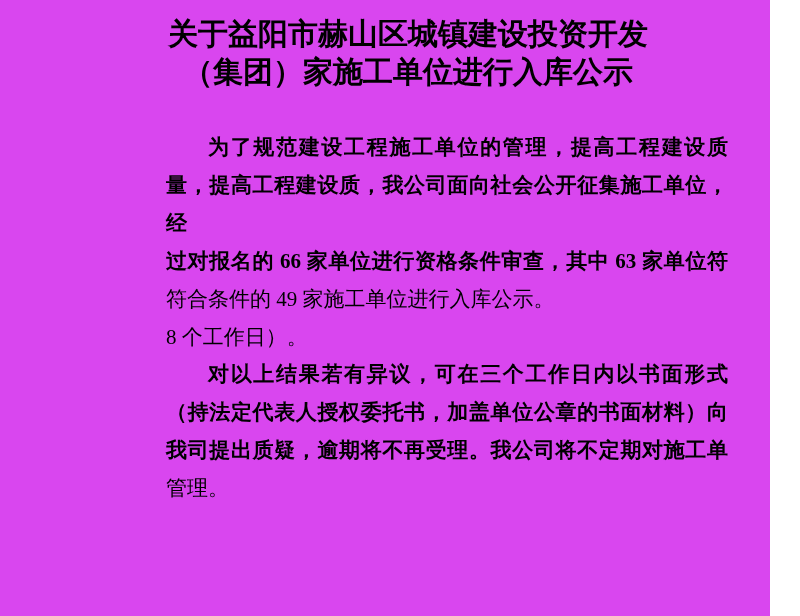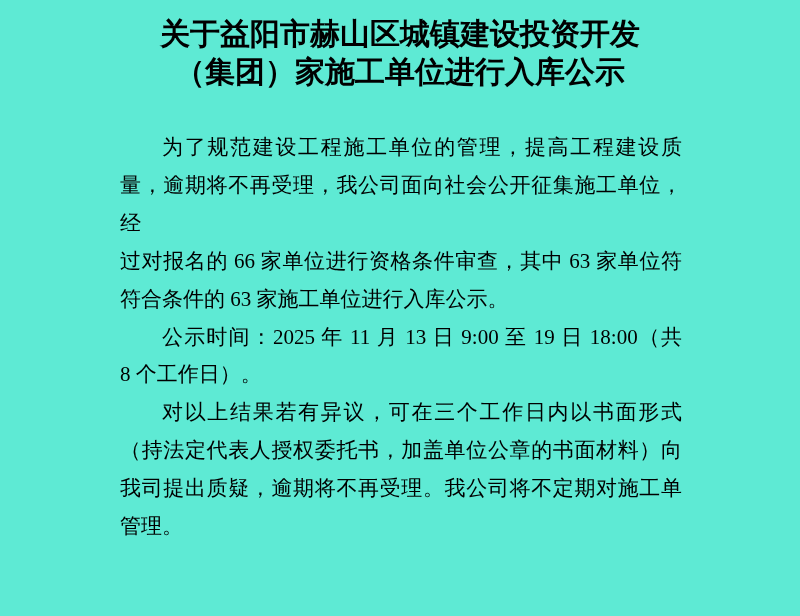--- a/index.html
+++ b/index.html
@@ -1,25 +1,26 @@
 <!DOCTYPE html>
 <html><head>
 <meta charset="utf-8">
 <style>
   html, body {
     margin: 0;
     padding: 0;
   }
   .page {
     position: relative;
-    width: 800px;
+    width: 724px;
     height: 616px;
-    background: #5eead4;
+    background: #d946ef;
     color: #000000;
     overflow: hidden;
+    padding-left: 46px;
   }
   .title {
     padding-top: 15px;
     text-align: center;
     font-family: "Liberation Sans", sans-serif;
     font-weight: 700;
     font-size: 30px;
     line-height: 38px;
   }
   .body-text {
@@ -28,41 +29,41 @@
     font-family: "Liberation Serif", serif;
     font-size: 21px;
     line-height: 37.9px;
   }
   .line {
     text-align: left;
   }
   .line.j {
     text-align: justify;
     text-align-last: justify;
+    font-weight: bold;
   }
   .line.indent {
     text-indent: 2em;
   }
 </style>
 </head>
 <body>
 
 <div class="page">
 
   <div class="title">
     <div class="title-line">关于益阳市赫山区城镇建设投资开发</div>
     <div class="title-line">（集团）家施工单位进行入库公示</div>
   </div>
 
   <div class="body-text">
     <div class="line indent j">为了规范建设工程施工单位的管理，提高工程建设质</div>
-    <div class="line j">量，逾期将不再受理，我公司面向社会公开征集施工单位，经</div>
+    <div class="line j">量，提高工程建设质，我公司面向社会公开征集施工单位，经</div>
     <div class="line j">过对报名的 66 家单位进行资格条件审查，其中 63 家单位符</div>
-    <div class="line">符合条件的 63 家施工单位进行入库公示。</div>
-    <div class="line indent j">公示时间：2025 年 11 月 13 日 9:00 至 19 日 18:00（共</div>
+    <div class="line">符合条件的 49 家施工单位进行入库公示。</div>
     <div class="line">8 个工作日）。</div>
     <div class="line indent j">对以上结果若有异议，可在三个工作日内以书面形式</div>
     <div class="line j">（持法定代表人授权委托书，加盖单位公章的书面材料）向</div>
     <div class="line j">我司提出质疑，逾期将不再受理。我公司将不定期对施工单</div>
     <div class="line">管理。</div>
   </div>
 
 </div>
 
 </body></html>

